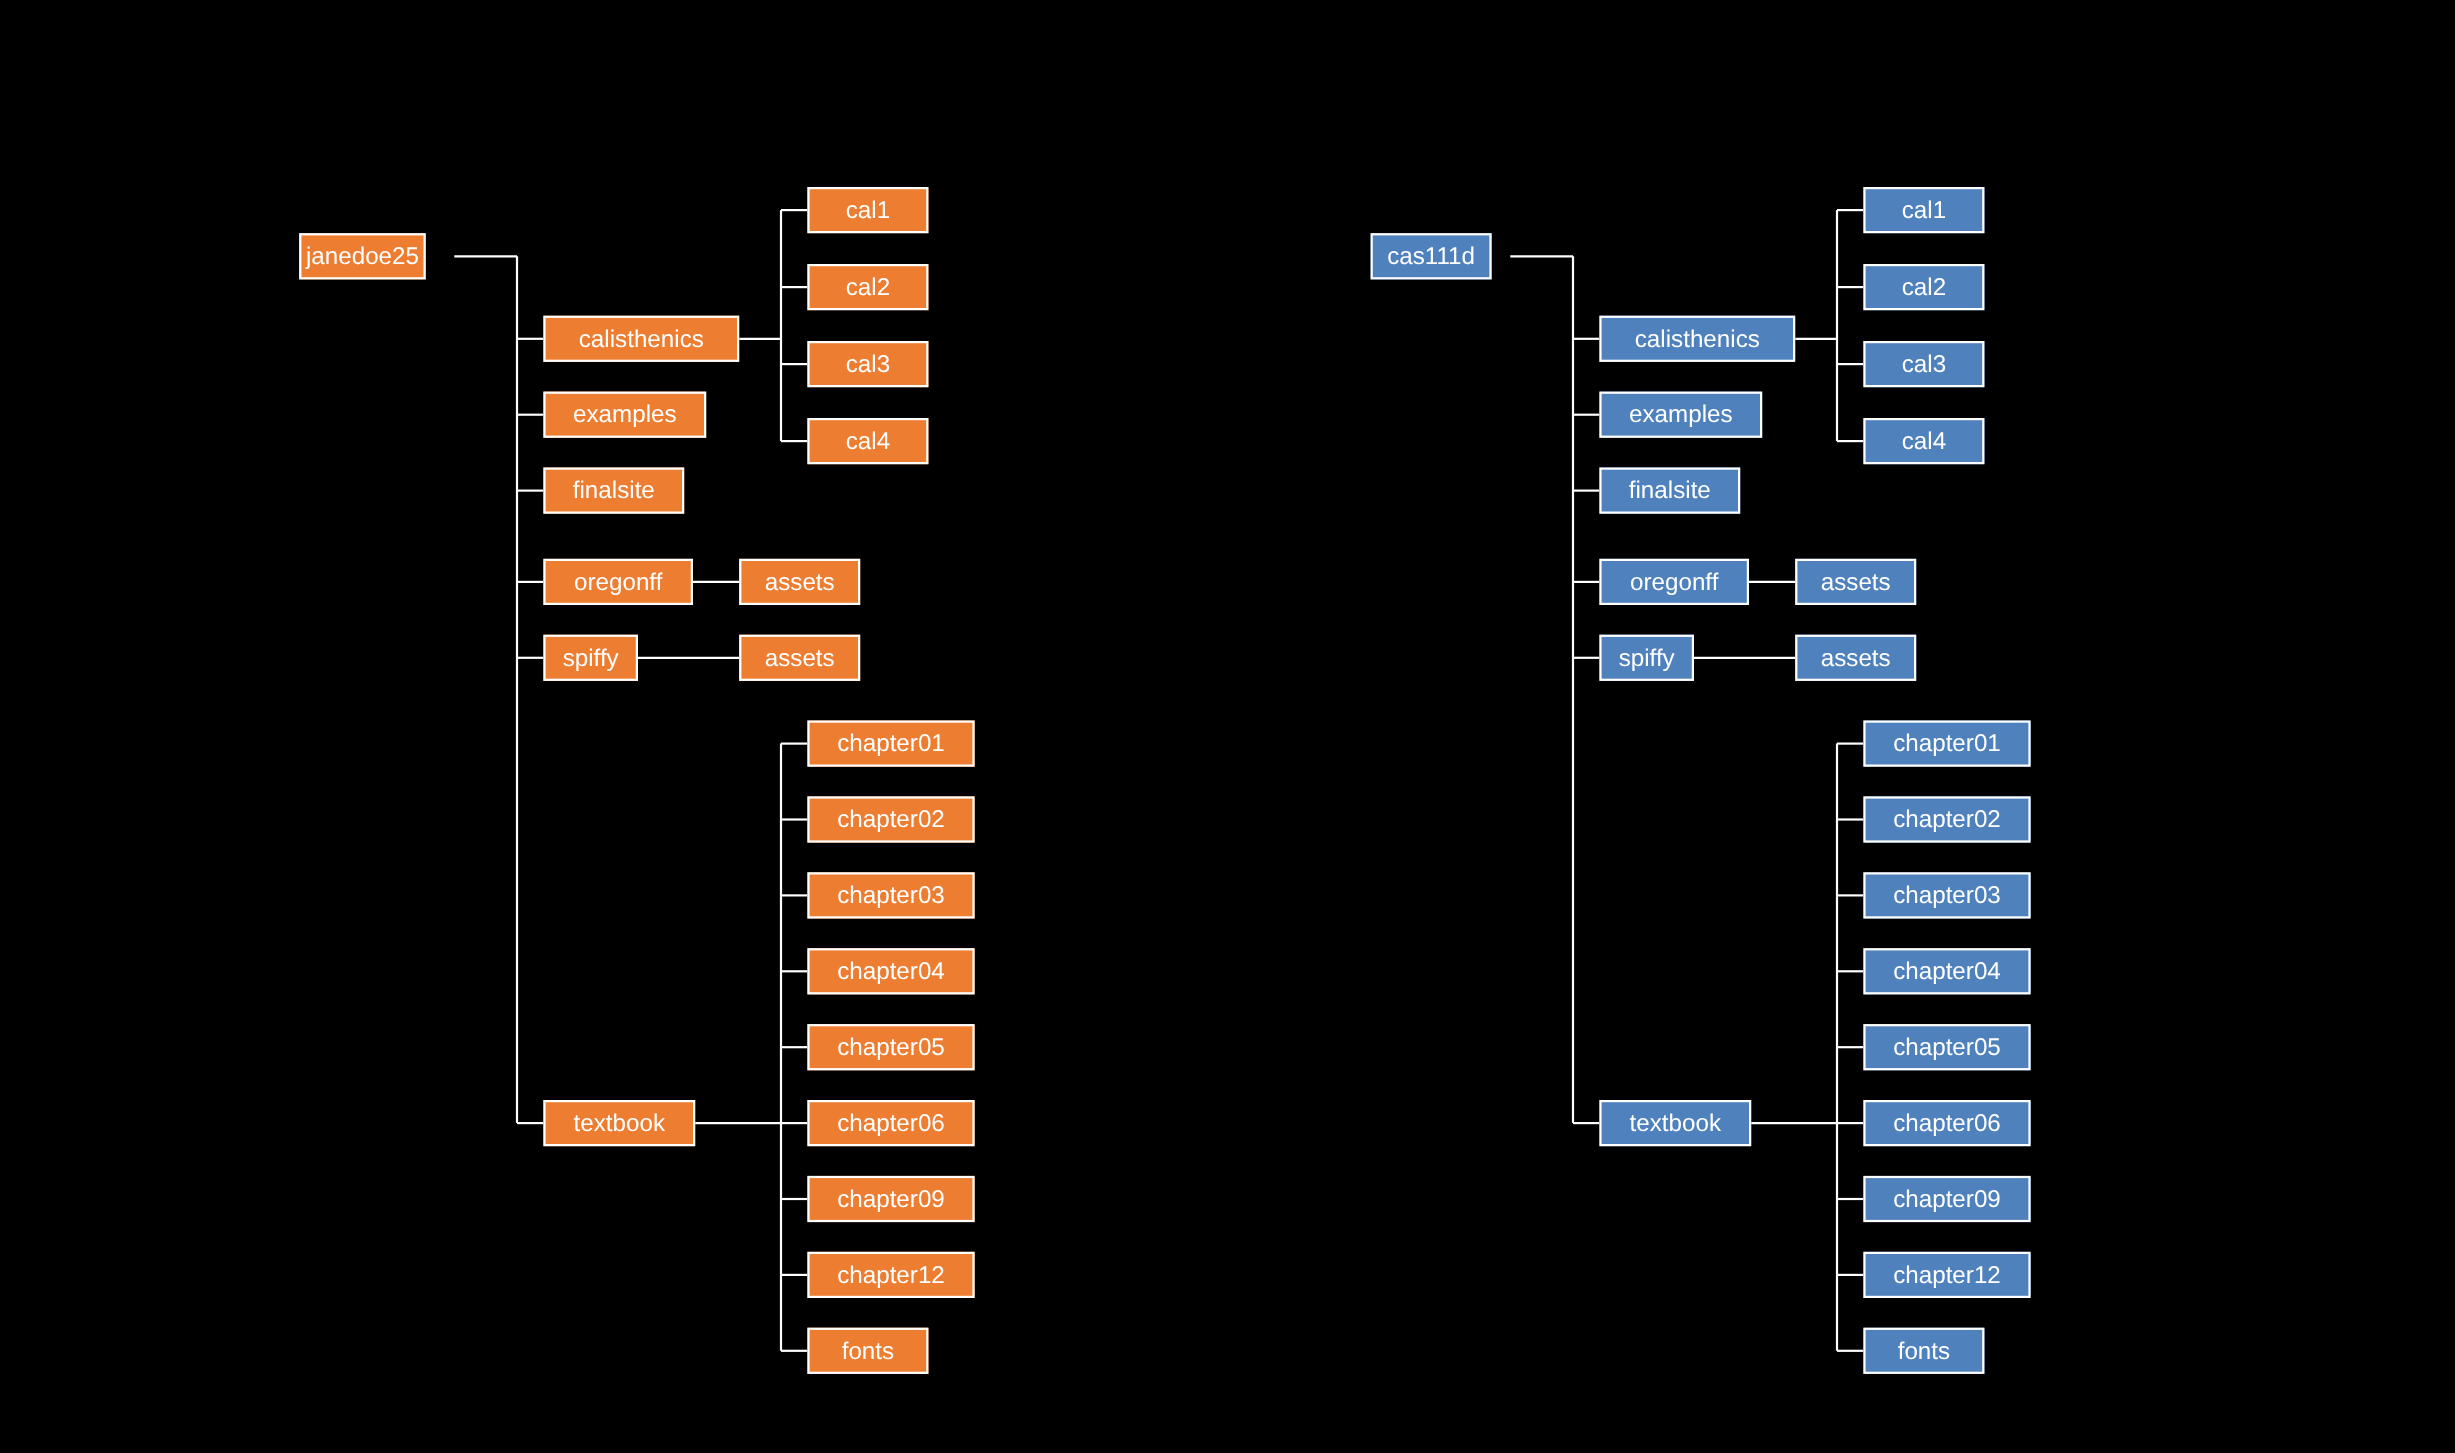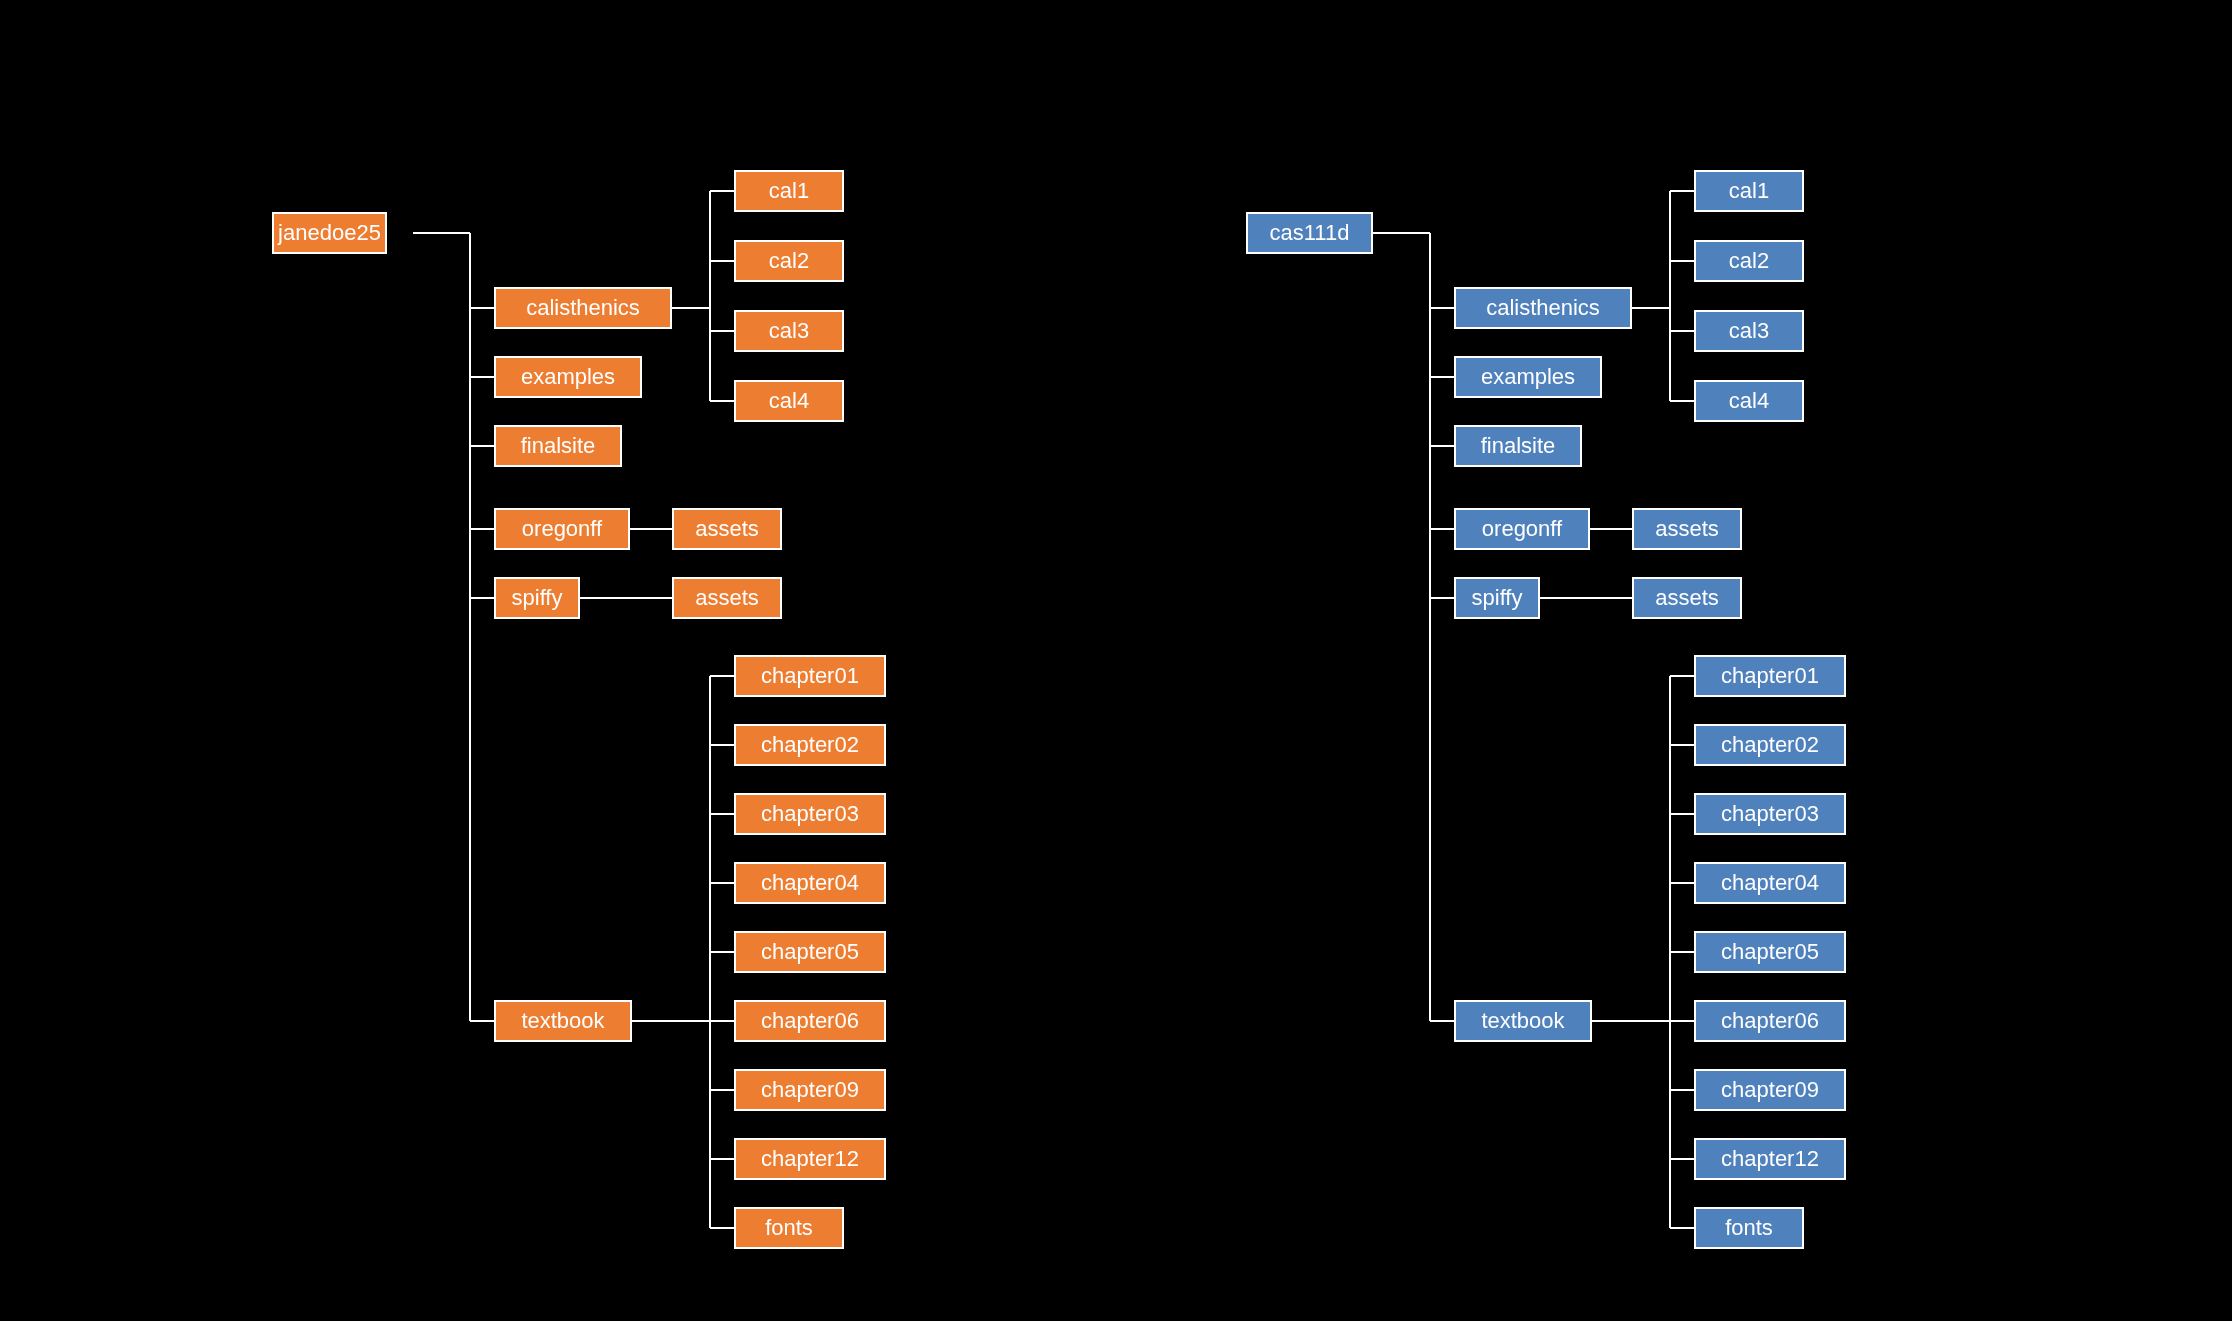--- a/index.html
+++ b/index.html
@@ -133,21 +133,21 @@
   <div class="node orange" style="left:734px;top:655px;width:152px">chapter01</div>
   <div class="node orange" style="left:734px;top:724px;width:152px">chapter02</div>
   <div class="node orange" style="left:734px;top:793px;width:152px">chapter03</div>
   <div class="node orange" style="left:734px;top:862px;width:152px">chapter04</div>
   <div class="node orange" style="left:734px;top:931px;width:152px">chapter05</div>
   <div class="node orange" style="left:734px;top:1000px;width:152px">chapter06</div>
   <div class="node orange" style="left:734px;top:1069px;width:152px">chapter09</div>
   <div class="node orange" style="left:734px;top:1138px;width:152px">chapter12</div>
   <div class="node orange" style="left:734px;top:1207px;width:110px">fonts</div>
 
-  <div class="node blue" style="left:1246px;top:212px;width:127px">cas111d</div>
+  <div class="node blue" style="left:1246px;top:212px;width:110px">cas111d</div>
 
   <div class="node blue" style="left:1454px;top:287px;width:178px">calisthenics</div>
   <div class="node blue" style="left:1454px;top:356px;width:148px">examples</div>
   <div class="node blue" style="left:1454px;top:425px;width:128px">finalsite</div>
   <div class="node blue" style="left:1454px;top:508px;width:136px">oregonff</div>
   <div class="node blue" style="left:1454px;top:577px;width:86px">spiffy</div>
   <div class="node blue" style="left:1454px;top:1000px;width:138px">textbook</div>
 
   <div class="node blue" style="left:1694px;top:170px;width:110px">cal1</div>
   <div class="node blue" style="left:1694px;top:240px;width:110px">cal2</div>

